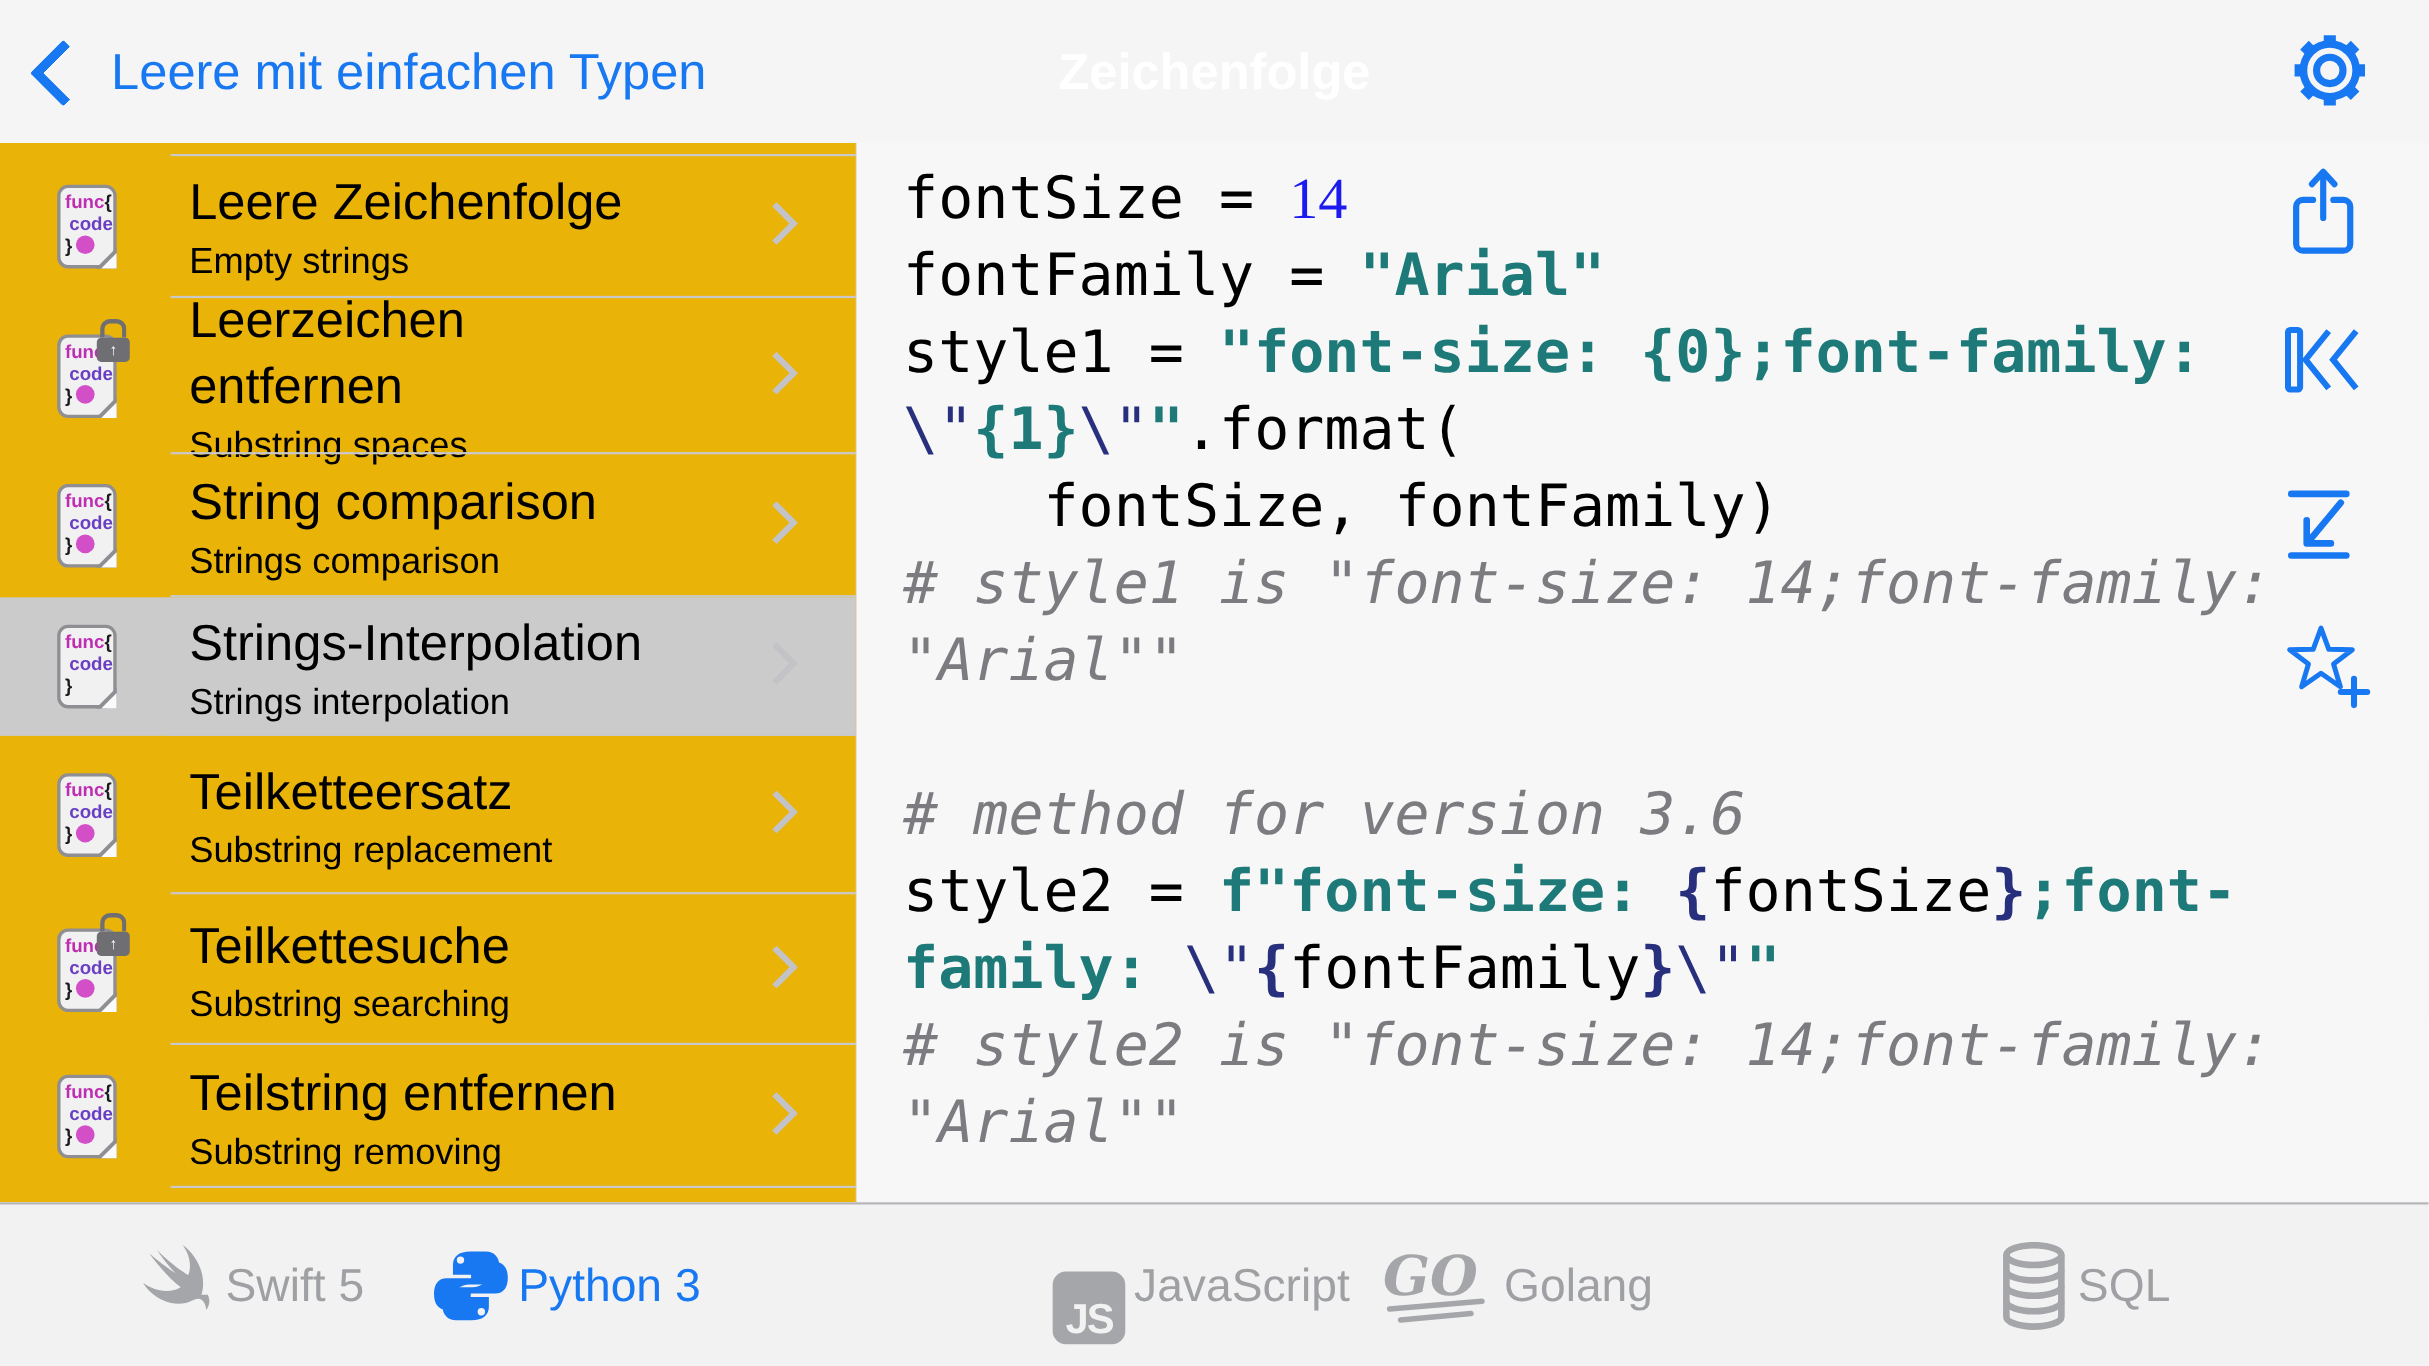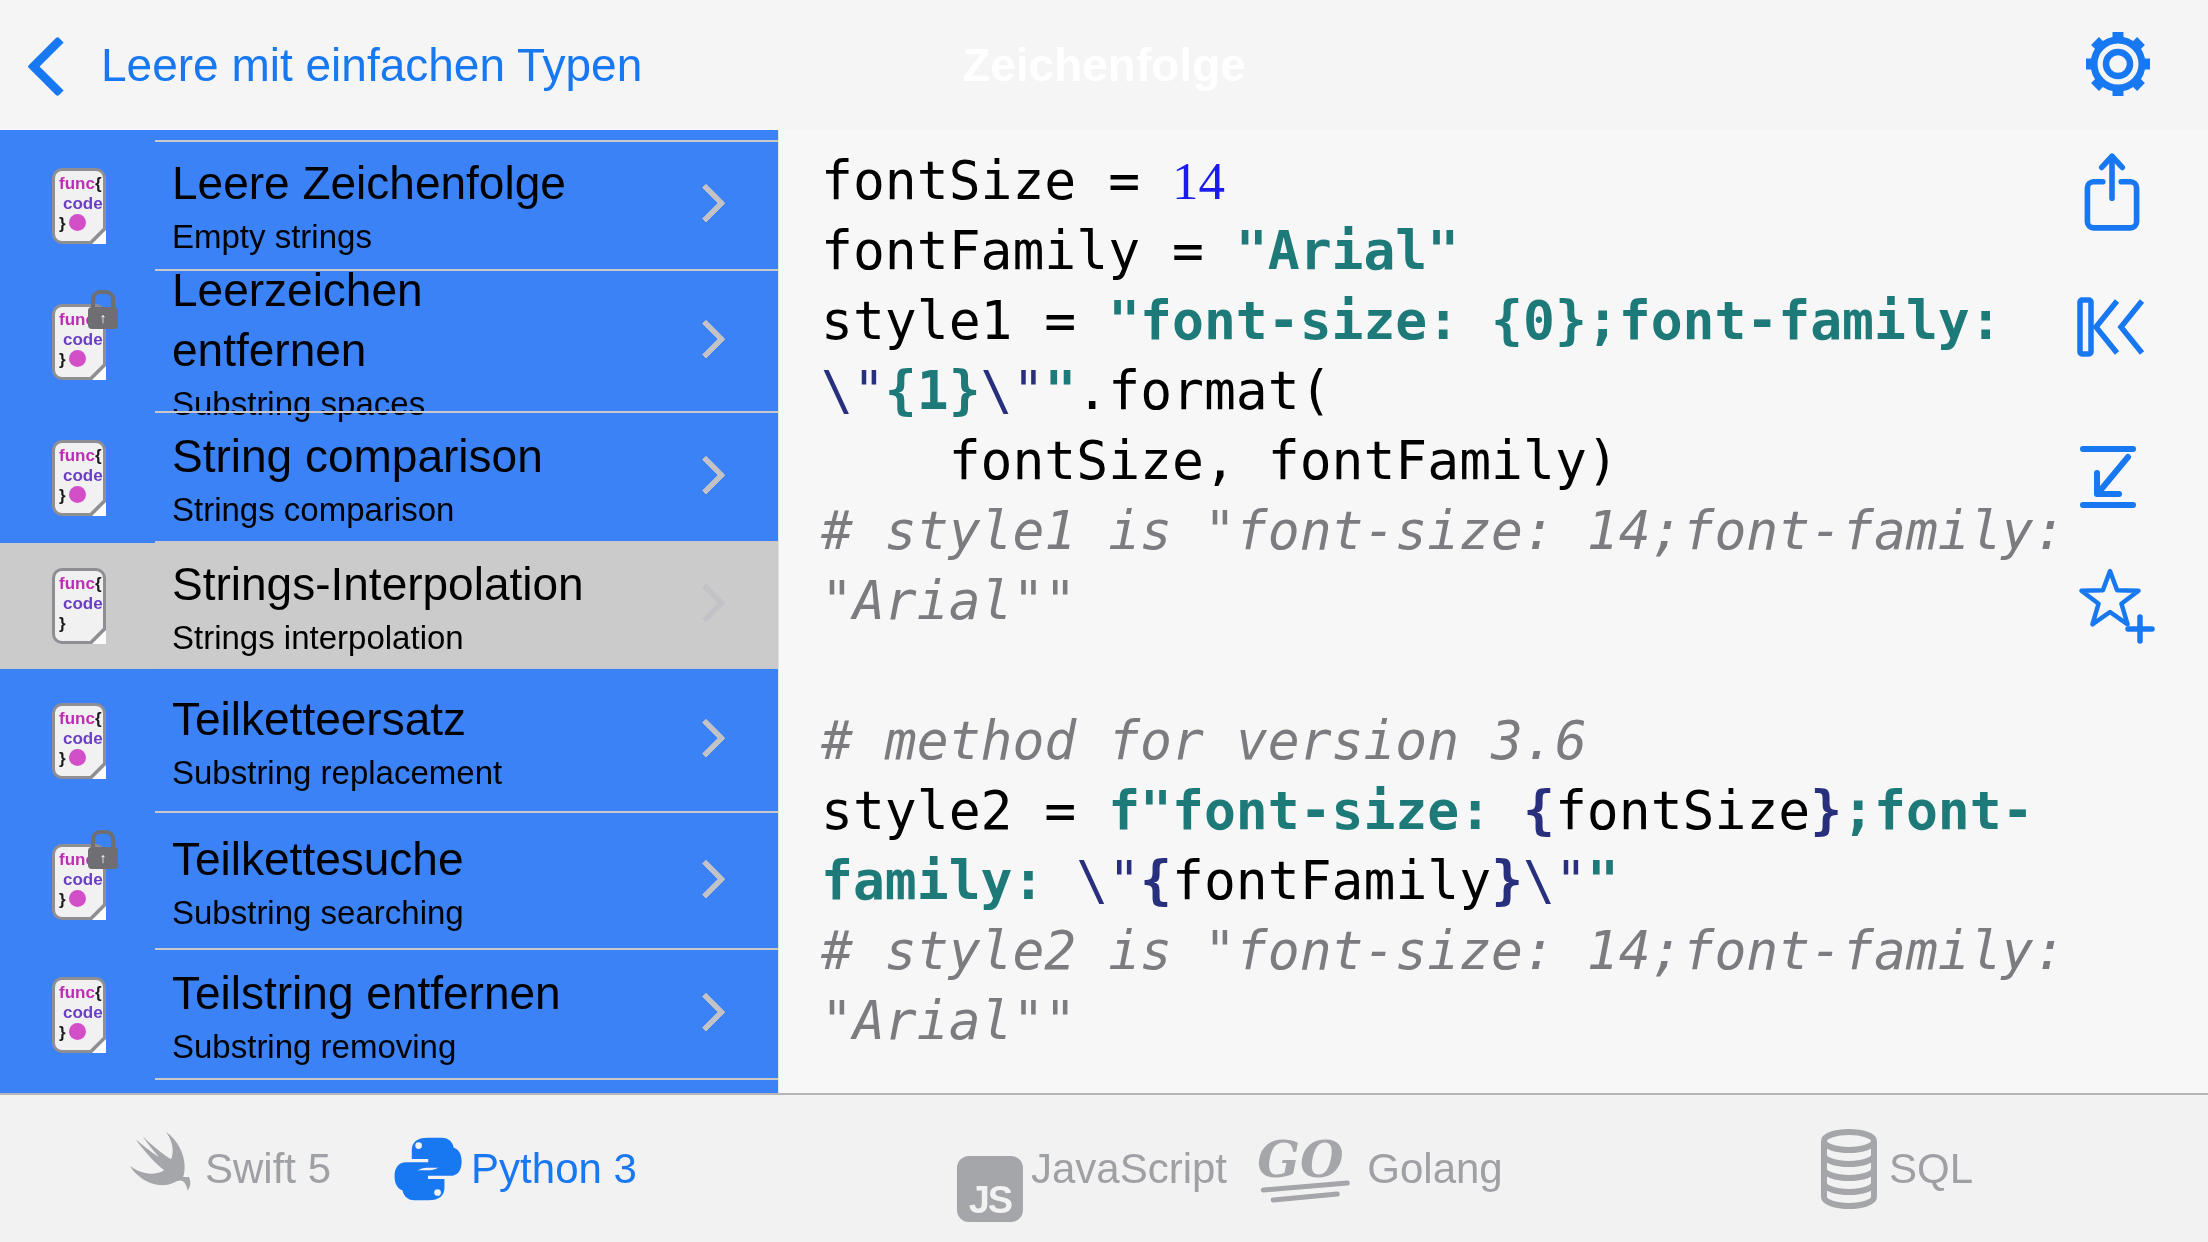--- a/index.html
+++ b/index.html
@@ -11,21 +11,21 @@
     --tok-escape:#28307E; --tok-comment:#7C7C80; --gray-icon:#A5A6A9;
   }
   
   .navbar{position:absolute;left:0;top:0;width:2208px;height:130px;background:#F5F5F6;border-bottom:1px solid #E3E3E5;}
   .back-btn{position:absolute;left:36px;top:0;height:130px;display:flex;align-items:center;gap:22px;cursor:pointer;}
   .back-chev{width:34px;height:34px;border-left:9px solid var(--accent);border-bottom:9px solid var(--accent);transform:rotate(45deg);border-radius:3px;margin-top:2px;}
   .back-label{font-size:46px;color:var(--accent);white-space:nowrap;}
   .nav-title{position:absolute;left:0;right:0;top:0;height:130px;display:flex;align-items:center;justify-content:center;font-size:46px;font-weight:700;color:#FFFFFF;pointer-events:none;}
   .gear-btn{position:absolute;right:52px;top:26px;width:76px;height:76px;}
   
-  .sidebar{position:absolute;left:0;top:130px;width:778px;height:963px;background:#3b82f6;border-right:1px solid #E2E2E4;}
+  .sidebar{position:absolute;left:0;top:130px;width:778px;height:963px;background:#eab308;border-right:1px solid #E2E2E4;}
   .row{position:absolute;left:0;width:778px;display:flex;align-items:center;padding-left:52px;box-sizing:border-box;}
   .row::after{content:'';position:absolute;left:155px;right:0;bottom:0;height:2px;background:#C9C9CC;}
   .row.first::before{content:'';position:absolute;left:155px;right:0;top:0;height:2px;background:#C9C9CC;}
   .row.selected{background:var(--sel);}
   .row-text{margin-left:66px;width:480px;}
   .row:nth-child(2) .row-title{max-width:300px;}
   .row-title{font-size:46px;line-height:60px;color:#000;}
   .row-sub{font-size:33px;line-height:42px;color:#000;margin-top:3px;}
   .chev{position:absolute;right:58px;top:50%;width:22px;height:22px;border-right:6px solid #C2C2C7;border-top:6px solid #C2C2C7;transform:translateY(-60%) rotate(45deg);border-radius:2px;}
   

